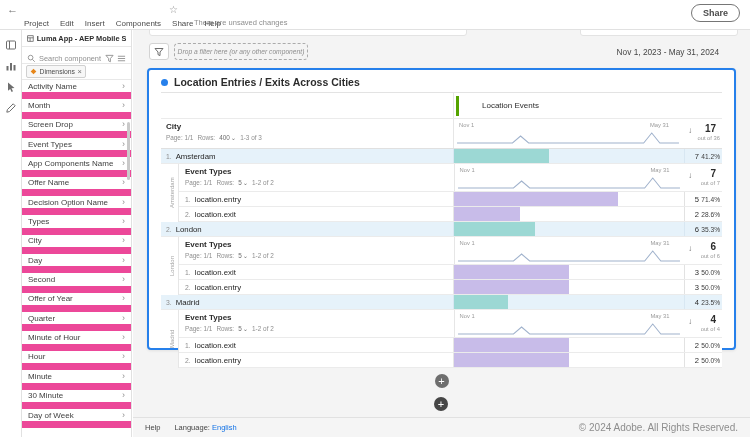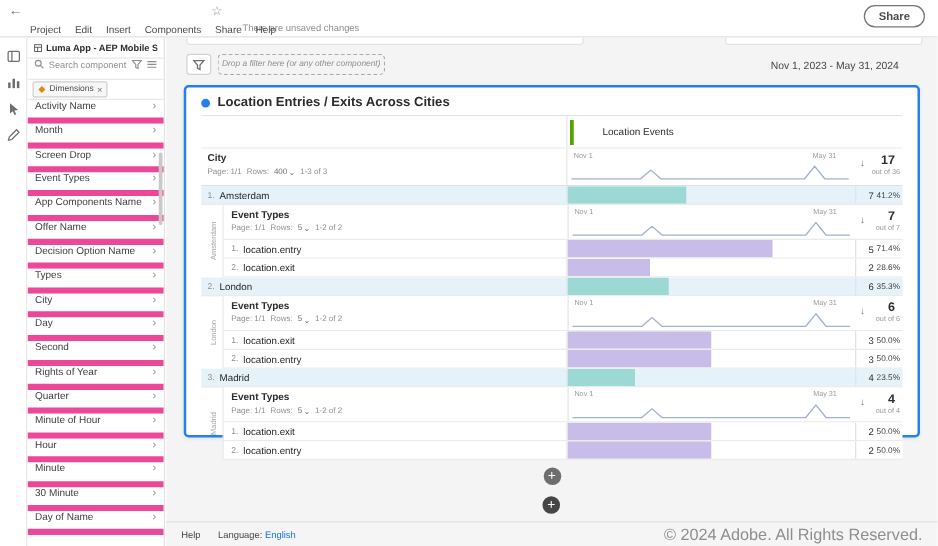--- a/index.html
+++ b/index.html
@@ -14,26 +14,26 @@
 .unsaved{position:absolute;left:194px;top:18px;font-size:7.5px;color:#8e8e8e}
 .share-btn{position:absolute;right:10px;top:4px;height:18px;padding:0 11px;border:1.5px solid #767676;border-radius:10px;background:#fff;font-size:9px;font-weight:700;color:#4b4b4b;font-family:inherit;cursor:pointer}
 .menubar{position:absolute;left:24px;top:19px;display:flex;gap:11px;font-size:8px;color:#4b4b4b}
 
 .rail{position:absolute;left:0;top:30px;width:22px;bottom:0;background:#fff;border-right:1px solid #e1e1e1;display:flex;flex-direction:column;align-items:center;padding-top:9px;gap:9px;z-index:5}
 .ric{width:12px;height:12px;cursor:pointer}
 
 .sidebar{position:absolute;left:22px;top:30px;width:110px;bottom:0;background:#fff;border-right:1px solid #e1e1e1;overflow:hidden;z-index:5}
 .sb-head{height:17px;border-bottom:1px solid #e8e8e8;display:flex;align-items:center;gap:3px;padding:0 5px}
 .sb-head .t{font-size:7.4px;font-weight:700;white-space:nowrap;overflow:hidden}
-.sb-search{height:17px;border-bottom:1px solid #e8e8e8;display:flex;align-items:flex-start;gap:3px;padding:0 5px;cursor:text}
+.sb-search{height:17px;border-bottom:1px solid #e8e8e8;display:flex;align-items:flex-end;gap:3px;padding:0 5px;cursor:text}
 .sb-search .ph{flex:1;font-size:7.4px;color:#8e8e8e;white-space:nowrap;overflow:hidden}
 .sb-chiprow{height:16px;border-bottom:1px solid #e8e8e8;display:flex;align-items:center;padding:0 4px}
 .chip{display:inline-flex;align-items:center;gap:2.5px;border:1px solid #d0d0d0;background:#f7f7f7;border-radius:2px;font-size:6.8px;color:#4b4b4b;padding:1px 3px}
 .chip .x{color:#6e6e6e;font-size:7.5px;cursor:pointer}
-.dim-item{height:19.35px;display:flex;align-items:flex-start;padding:0 6px;font-size:8px;color:#404040;border-bottom:5px solid #ec4899;cursor:pointer;background:#fff}
+.dim-item{height:19.35px;display:flex;align-items:center;padding:0 6px;font-size:8px;color:#404040;border-bottom:7px solid #ec4899;cursor:pointer;background:#fff}
 .dim-item .lbl{flex:1;white-space:nowrap;overflow:hidden}
 .dim-item .chevr{color:#8e8e8e;font-size:9px;line-height:1}
 .sb-scrollbar{position:absolute;right:1px;top:92px;width:3px;height:58px;background:#c9c9c9;border-radius:2px}
 
 .main{position:absolute;left:133px;top:30px;right:0;bottom:20px;background:#f4f4f4;overflow:hidden}
 .clip-a{position:absolute;left:16px;top:-7px;width:318px;height:13px;background:#fff;border:1px solid #e3e3e3;border-radius:3px}
 .clip-b{position:absolute;left:447px;top:-7px;width:158px;height:13px;background:#fff;border:1px solid #e3e3e3;border-radius:3px}
 .filter-chip-btn{position:absolute;left:16px;top:13px;width:20px;height:17px;background:#fff;border:1px solid #d3d3d3;border-radius:3px;display:flex;align-items:center;justify-content:center;cursor:pointer}
 .dropzone{position:absolute;left:41px;top:13px;width:134px;height:17px;border:1px dashed #ababab;border-radius:4px;display:flex;align-items:center;justify-content:center;font-size:6.7px;font-style:italic;color:#8e8e8e;text-align:center}
 .daterange{position:absolute;right:31px;top:17px;font-size:8.3px;color:#464646;cursor:pointer}
@@ -77,21 +77,21 @@
 .nested{margin-left:17px;position:relative;border-left:1px solid #e6e6e6}
 .nested .ncell{width:275px;padding-left:6px}
 .nhead{height:28px}
 .nrow{height:15px}
 .vlabel{position:absolute;left:-14px;top:0;bottom:0;width:13px;display:flex;align-items:center;justify-content:center;font-size:6px;color:#a5a5a5;writing-mode:vertical-rl;transform:rotate(180deg)}
 .plus-inline{margin:6px auto 0;width:14px;height:14px;border-radius:50%;background:#6e6e6e;color:#fff;font-size:11px;line-height:12px;text-align:center;border:none;cursor:pointer;display:block;font-family:inherit}
 .plus-below{position:absolute;left:301px;top:367px;width:14px;height:14px;border-radius:50%;background:#464646;color:#fff;font-size:11px;line-height:12px;text-align:center;border:none;cursor:pointer;font-family:inherit}
 
 .footer{position:absolute;left:133px;right:0;bottom:0;height:20px;background:#f5f5f5;border-top:1px solid #e1e1e1;display:flex;align-items:center;padding:0 12px;gap:14px;font-size:7.5px;color:#464646;z-index:6}
 .footer .link{color:var(--link-blue,#1473e6);cursor:pointer}
-.footer .copy{margin-left:auto;font-size:13px;color:#8e8e8e}
+.footer .copy{margin-left:auto;font-size:10px;color:#8e8e8e}
 </style>
 </head>
 <body>
 
 <div class="topbar">
   <button class="back-btn">←</button>
   <span class="star">☆</span>
   <span class="unsaved">There are unsaved changes</span>
   <button class="share-btn">Share</button>
   <div class="menubar" id="menubar">
@@ -194,21 +194,21 @@
    </div>
       <div class="dim-item">
      <span class="lbl">Day</span>
      <span class="chevr">›</span>
    </div>
       <div class="dim-item">
      <span class="lbl">Second</span>
      <span class="chevr">›</span>
    </div>
       <div class="dim-item">
-     <span class="lbl">Rights of Year</span>
+     <span class="lbl">Offer of Year</span>
      <span class="chevr">›</span>
    </div>
       <div class="dim-item">
      <span class="lbl">Quarter</span>
      <span class="chevr">›</span>
    </div>
       <div class="dim-item">
      <span class="lbl">Minute of Hour</span>
      <span class="chevr">›</span>
    </div>
@@ -218,21 +218,21 @@
    </div>
       <div class="dim-item">
      <span class="lbl">Minute</span>
      <span class="chevr">›</span>
    </div>
       <div class="dim-item">
      <span class="lbl">30 Minute</span>
      <span class="chevr">›</span>
    </div>
       <div class="dim-item">
-     <span class="lbl">Day of Name</span>
+     <span class="lbl">Day of Week</span>
      <span class="chevr">›</span>
    </div>
     </div>
   <div class="sb-scrollbar"></div>
 </div>
 
 <div class="main">
   <div class="clip-a"></div>
   <div class="clip-b"></div>
 

